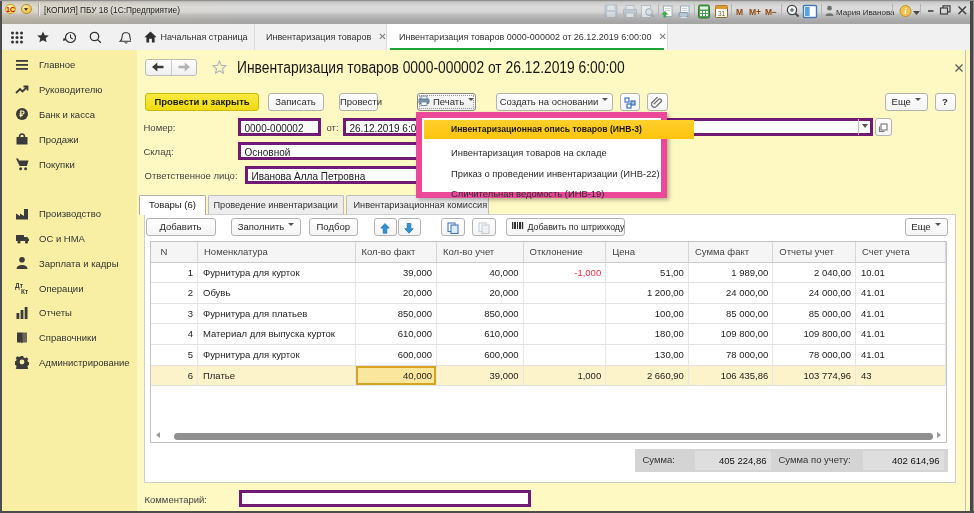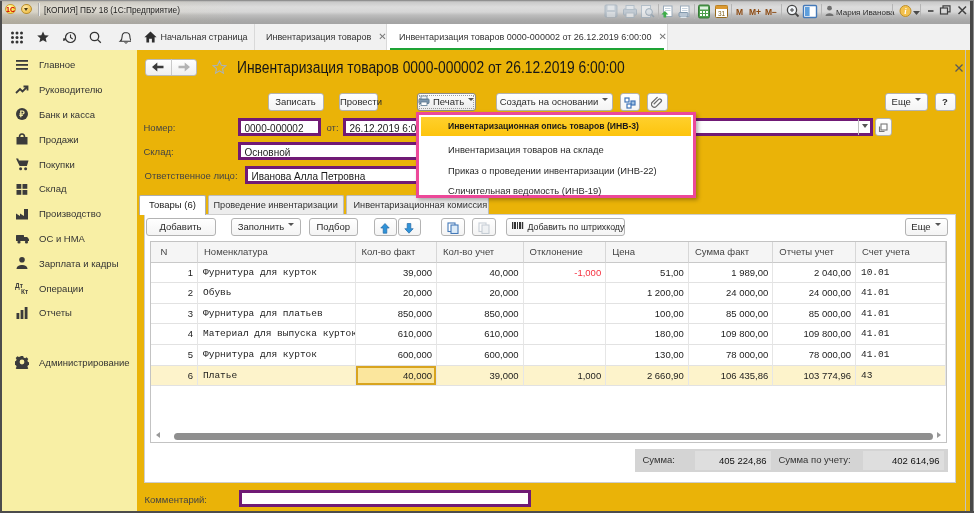--- a/index.html
+++ b/index.html
@@ -1,19 +1,19 @@
 <!DOCTYPE html>
 <html><head>
 <meta charset="utf-8">
 <style>
 * { margin:0; padding:0; box-sizing:border-box; }
 html,body { width:974px; height:513px; }
 #win {
   position:relative; width:974px; height:513px; overflow:hidden;
-  font-family:"Liberation Sans", sans-serif; background:#eab308;
+  font-family:"Liberation Sans", sans-serif; background:#fef9c3;
   font-size:9.5px; color:#333;
 }
 .abs { position:absolute; }
 
 #titlebar {
   position:absolute; left:0; top:0; width:974px; height:24px;
   background:linear-gradient(#8f8f8f 0px, #c9c9c9 2px, #dcdcdc 7px, #d6d6d6 12px, #bdbdbd 15px, #aaaaaa 20px, #a3a3a3 24px);
 }
 #titlebar .warm { position:absolute; left:0; top:0; width:300px; height:24px;
   background:linear-gradient(90deg, rgba(230,200,120,0.18), rgba(230,200,120,0.0) 240px); }
@@ -39,21 +39,21 @@
 .lbl { position:absolute; font-size:9.5px; color:#444; white-space:nowrap; }
 .inp { position:absolute; background:#fff; border:3px solid #701a75; font-size:10px; color:#1a1a1a; line-height:16px; padding-left:4px; white-space:nowrap; }
 .btn { position:absolute; height:18px; background:linear-gradient(#ffffff,#f4f4f4); border:1px solid #b3b3b3; border-radius:3px; font-size:9.5px; color:#2b2b2b; text-align:center; line-height:16px; white-space:nowrap; }
 .caret { display:inline-block; vertical-align:middle; margin-left:4px; margin-top:-1px; border:3px solid transparent; border-top:3.5px solid #555; }
 
 #grid { position:absolute; left:149.5px; top:240.5px; width:797.5px; height:202.5px; border:1px solid #c3c3c3; background:#fff; }
 #gtable { display:grid; grid-template-columns:47.5px 157.5px 81.5px 86.5px 82.7px 82.7px 84.4px 82.7px auto; }
 .hc { height:21px; background:#f5f5f5; border-right:1px solid #d7d7d7; border-bottom:1px solid #c9c9c9; color:#444; font-size:9.5px; line-height:20px; padding-left:6px; white-space:nowrap; overflow:hidden;}
 .dc { height:20.65px; border-right:1px solid #e6e6e6; border-bottom:1px solid #e2e2e2; font-size:9.5px; color:#1c1c1c; line-height:20px; white-space:nowrap; overflow:hidden; }
 .num { text-align:right; padding-right:4px; }
-.txt { padding-left:5px;font-family:Liberation Mono, monospace; }
+.txt { padding-left:5px; }
 .y6 { background:#fdf3cb; }
 .sel { background:#fbe69d !important; box-shadow:inset 0 0 0 2px #d8a41f; }
 </style>
 </head>
 <body>
 <div id="win">
 
   <div id="titlebar">
     <div class="warm"></div>
     <div id="logo1c" class="circ">1C</div>
@@ -226,29 +226,20 @@
         <div class="t">Продажи</div>
       </div>
     <div class="sbitem" style="top:102px">
         <svg width="15" height="14" viewBox="0 0 15 14">
           <path d="M1 1.5 h2.2 l0.7 2 h9.6 l-1.6 5.5 h-7.3 Z" fill="#3b3b3b"></path>
           <circle cx="5.6" cy="11.8" r="1.5" fill="#3b3b3b"></circle>
           <circle cx="10.6" cy="11.8" r="1.5" fill="#3b3b3b"></circle>
         </svg>
         <div class="t">Покупки</div>
       </div>
-    <div class="sbitem" style="top:126.8px">
-        <svg width="14" height="14" viewBox="0 0 14 14" fill="#3b3b3b">
-          <rect x="1.5" y="2" width="4.8" height="4.8"></rect>
-          <rect x="7.5" y="2" width="4.8" height="4.8"></rect>
-          <rect x="1.5" y="8" width="4.8" height="4.8"></rect>
-          <rect x="7.5" y="8" width="4.8" height="4.8"></rect>
-        </svg>
-        <div class="t">Склад</div>
-      </div>
     <div class="sbitem" style="top:151.6px">
         <svg width="14" height="14" viewBox="0 0 14 14" fill="#3b3b3b">
           <path d="M1 12.5 V6.5 L5 9 V6.5 L9 9 V2 h4 v10.5 Z"></path>
         </svg>
         <div class="t">Производство</div>
       </div>
     <div class="sbitem" style="top:176.4px">
         <svg width="15" height="14" viewBox="0 0 15 14" fill="#3b3b3b">
           <rect x="1" y="4" width="8" height="6" rx="0.5"></rect>
           <path d="M9 6 h3.2 l1.8 2.2 V10 H9 Z"></path>
@@ -271,20 +262,27 @@
         </svg>
         <div class="t">Операции</div>
       </div>
     <div class="sbitem" style="top:250.8px">
         <svg width="14" height="14" viewBox="0 0 14 14" fill="#3b3b3b">
           <rect x="1.5" y="7" width="2.8" height="6"></rect>
           <rect x="5.6" y="4" width="2.8" height="9"></rect>
           <rect x="9.7" y="1" width="2.8" height="12"></rect>
         </svg>
         <div class="t">Отчеты</div>
+      </div>
+    <div class="sbitem" style="top:275.6px">
+        <svg width="14" height="14" viewBox="0 0 14 14">
+          <path d="M2 1.5 h4.5 c0.8 0 1 .6 1 1 V12.5 c-0.4-0.7-1-1-2-1 H2 Z" fill="#3b3b3b"></path>
+          <path d="M12 1.5 H7.5 c-0.8 0-1 .6-1 1 V12.5 c0.4-0.7 1-1 2-1 h3.5 Z" fill="#3b3b3b" opacity="0.75"></path>
+        </svg>
+        <div class="t">Справочники</div>
       </div>
     <div class="sbitem" style="top:300.4px">
         <svg width="14" height="14" viewBox="0 0 14 14" fill="#3b3b3b">
           <path d="M7 0.8 l1.1 2 2.2-0.6 0.3 2.3 2.3 0.3 -0.6 2.2 2 1.1 -1.4 1.8 1.4 1.8 -2 1.1 -3-5.3 Z" opacity="0"></path>
           <path d="M5.8 0.9 h2.4 l0.4 1.7 1.5 0.6 1.5-0.9 1.7 1.7 -0.9 1.5 0.6 1.5 1.7 0.4 v2.4 l-1.7 0.4 -0.6 1.5 0.9 1.5 -1.7 1.7 -1.5-0.9 -1.5 0.6 -0.4 1.7 H5.8 l-0.4-1.7 -1.5-0.6 -1.5 0.9 -1.7-1.7 0.9-1.5 -0.6-1.5 -1.7-0.4 V6.3 l1.7-0.4 0.6-1.5 -0.9-1.5 1.7-1.7 1.5 0.9 1.5-0.6 Z M7 4.6 a2.4 2.4 0 1 0 0 4.8 a2.4 2.4 0 1 0 0-4.8" fill-rule="evenodd"></path>
         </svg>
         <div class="t">Администрирование</div>
       </div>
   </div>
 
@@ -295,20 +293,21 @@
     <path d="M33.5 6.8 h6.2 v-3.2 l5.3 4.4 -5.3 4.4 v-3.2 h-6.2 Z" fill="#b3b3b3"></path>
   </svg>
   <svg class="abs" style="left:211.5px;top:60px" width="15" height="15" viewBox="0 0 16 16">
       <path d="M8 1.2 l2 4.4 4.8 0.5 -3.6 3.2 1 4.7 -4.2-2.5 -4.2 2.5 1-4.7 -3.6-3.2 4.8-0.5 Z" fill="none" stroke="#a9b2bc" stroke-width="1.1"></path>
     </svg>
   <div class="abs" style="left:237px;top:59px;font-size:16px;color:#161616;white-space:nowrap;transform:scaleX(0.864);transform-origin:0 0">Инвентаризация товаров 0000-000002 от 26.12.2019 6:00:00</div>
   <svg class="abs" style="left:953.5px;top:63px" width="10" height="10" viewBox="0 0 10 10">
       <path d="M1.5 1.5 L8.5 8.5 M8.5 1.5 L1.5 8.5" stroke="#5a5a5a" stroke-width="1.3"></path>
     </svg>
 
+  <div class="btn" style="left:145px;top:92.5px;width:114px;background:linear-gradient(#f8ea40,#efda12);border-color:#c9b908;font-weight:bold;color:#1a1a1a">Провести и закрыть</div>
   <div class="btn" style="left:267.5px;top:92.5px;width:56px">Записать</div>
   <div class="btn" style="left:339px;top:92.5px;width:39px">Провести</div>
   <div class="btn" style="left:417px;top:92.5px;width:58.5px;border-color:#8a8a8a;outline:1px dotted #999;outline-offset:-3px;background:linear-gradient(#fcfcfc,#ececec)">
     <svg style="vertical-align:middle;margin-top:-2px" width="12" height="11" viewBox="0 0 12 11">
         <rect x="1" y="4" width="10" height="4.5" rx="0.8" fill="#7d96ad" stroke="#5c788f"></rect>
         <rect x="3" y="1" width="6" height="3" fill="#eef3f8" stroke="#5c788f" stroke-width="0.8"></rect>
         <rect x="3" y="7" width="6" height="3.4" fill="#fff" stroke="#5c788f" stroke-width="0.8"></rect>
       </svg>
     Печать<span class="caret"></span></div>
   <div class="btn" style="left:495.5px;top:92.5px;width:117px">Создать на основании<span class="caret"></span></div>
@@ -451,21 +450,21 @@
   <div class="abs" style="left:634.5px;top:449px;width:313px;height:22.5px;background:#d4d4d4">
     <div class="abs" style="left:8px;top:0;height:22.5px;line-height:22px;font-size:9.5px;color:#333">Сумма:</div>
     <div class="abs" style="left:60px;top:1.5px;width:76px;height:19px;background:#dedede;line-height:19px;text-align:right;padding-right:4px;font-size:9.5px;color:#111">405 224,86</div>
     <div class="abs" style="left:144px;top:0;height:22.5px;line-height:22px;font-size:9.5px;color:#333">Сумма по учету:</div>
     <div class="abs" style="left:228px;top:1.5px;width:81px;height:19px;background:#dedede;line-height:19px;text-align:right;padding-right:4px;font-size:9.5px;color:#111">402 614,96</div>
   </div>
 
   <div class="lbl" style="left:144.5px;top:493.5px">Комментарий:</div>
   <div class="inp" style="left:238.5px;top:489.5px;width:292px;height:17px"></div>
 
-  <div class="abs" style="left:416px;top:112px;width:280px;height:86px;background:#fff;border:3px solid #ec4899;box-shadow:2px 2px 4px rgba(0,0,0,0.3);z-index:10">
+  <div class="abs" style="left:416px;top:112px;width:251px;height:86px;background:#fff;border:6px solid #ec4899;box-shadow:2px 2px 4px rgba(0,0,0,0.3);z-index:10">
     <div class="abs" style="left:2px;top:2px;width:269.5px;height:18.5px;background:linear-gradient(#ffd02c,#fdc40d);line-height:18.5px;padding-left:27px;font-weight:bold;font-size:8.6px;color:#1a1a1a;white-space:nowrap">Инвентаризационная опись товаров (ИНВ-3)</div>
     <div class="abs" style="left:2px;top:26px;width:269.5px;height:18.5px;line-height:18.5px;padding-left:27px;font-size:9.4px;color:#2b2b2b;white-space:nowrap">Инвентаризация товаров на складе</div>
     <div class="abs" style="left:2px;top:46.5px;width:269.5px;height:18.5px;line-height:18.5px;padding-left:27px;font-size:9.4px;color:#2b2b2b;white-space:nowrap">Приказ о проведении инвентаризации (ИНВ-22)</div>
     <div class="abs" style="left:2px;top:66.5px;width:269.5px;height:18.5px;line-height:18.5px;padding-left:27px;font-size:9.4px;color:#2b2b2b;white-space:nowrap">Сличительная ведомость (ИНВ-19)</div>
   </div>
 
   <div class="abs" style="left:0;top:0;width:2px;height:513px;background:#4c4c4c"></div>
   <div class="abs" style="left:964.5px;top:49.5px;width:1px;height:461px;background:#c2c2c2"></div>
   <div class="abs" style="left:969.5px;top:0;width:3px;height:513px;background:#474747"></div>
   <div class="abs" style="left:972.5px;top:0;width:1.5px;height:513px;background:#8f8f8f"></div>

